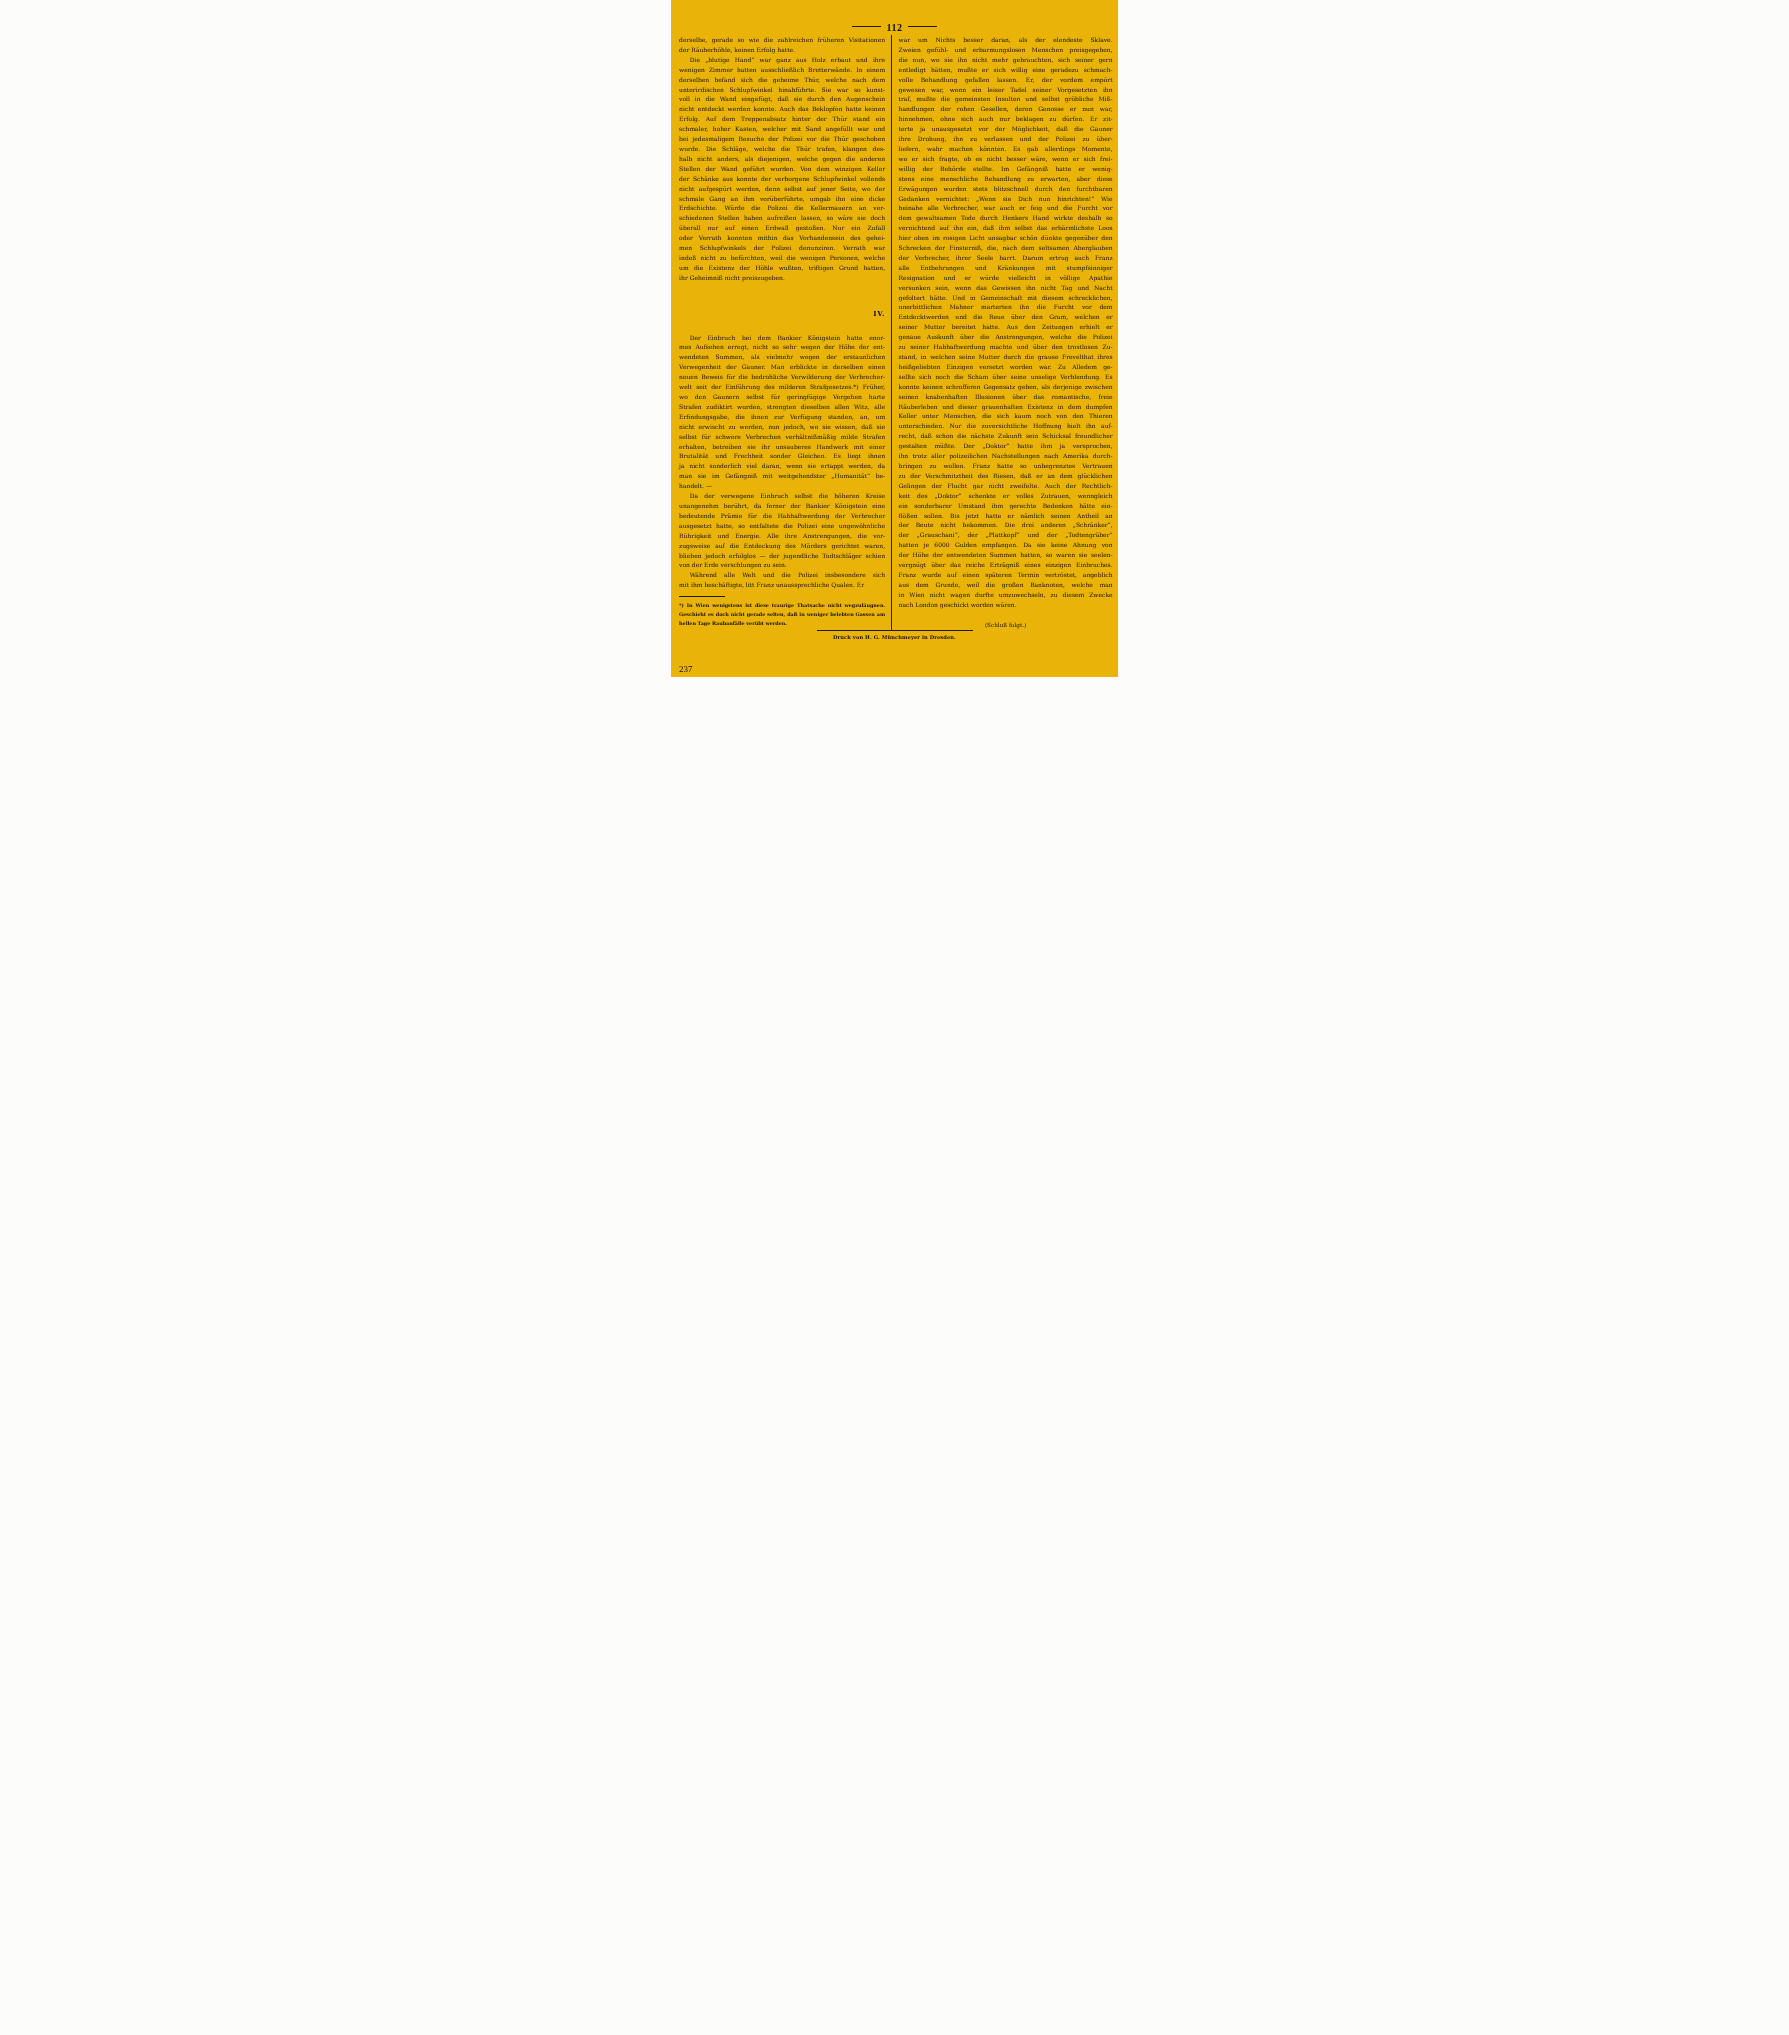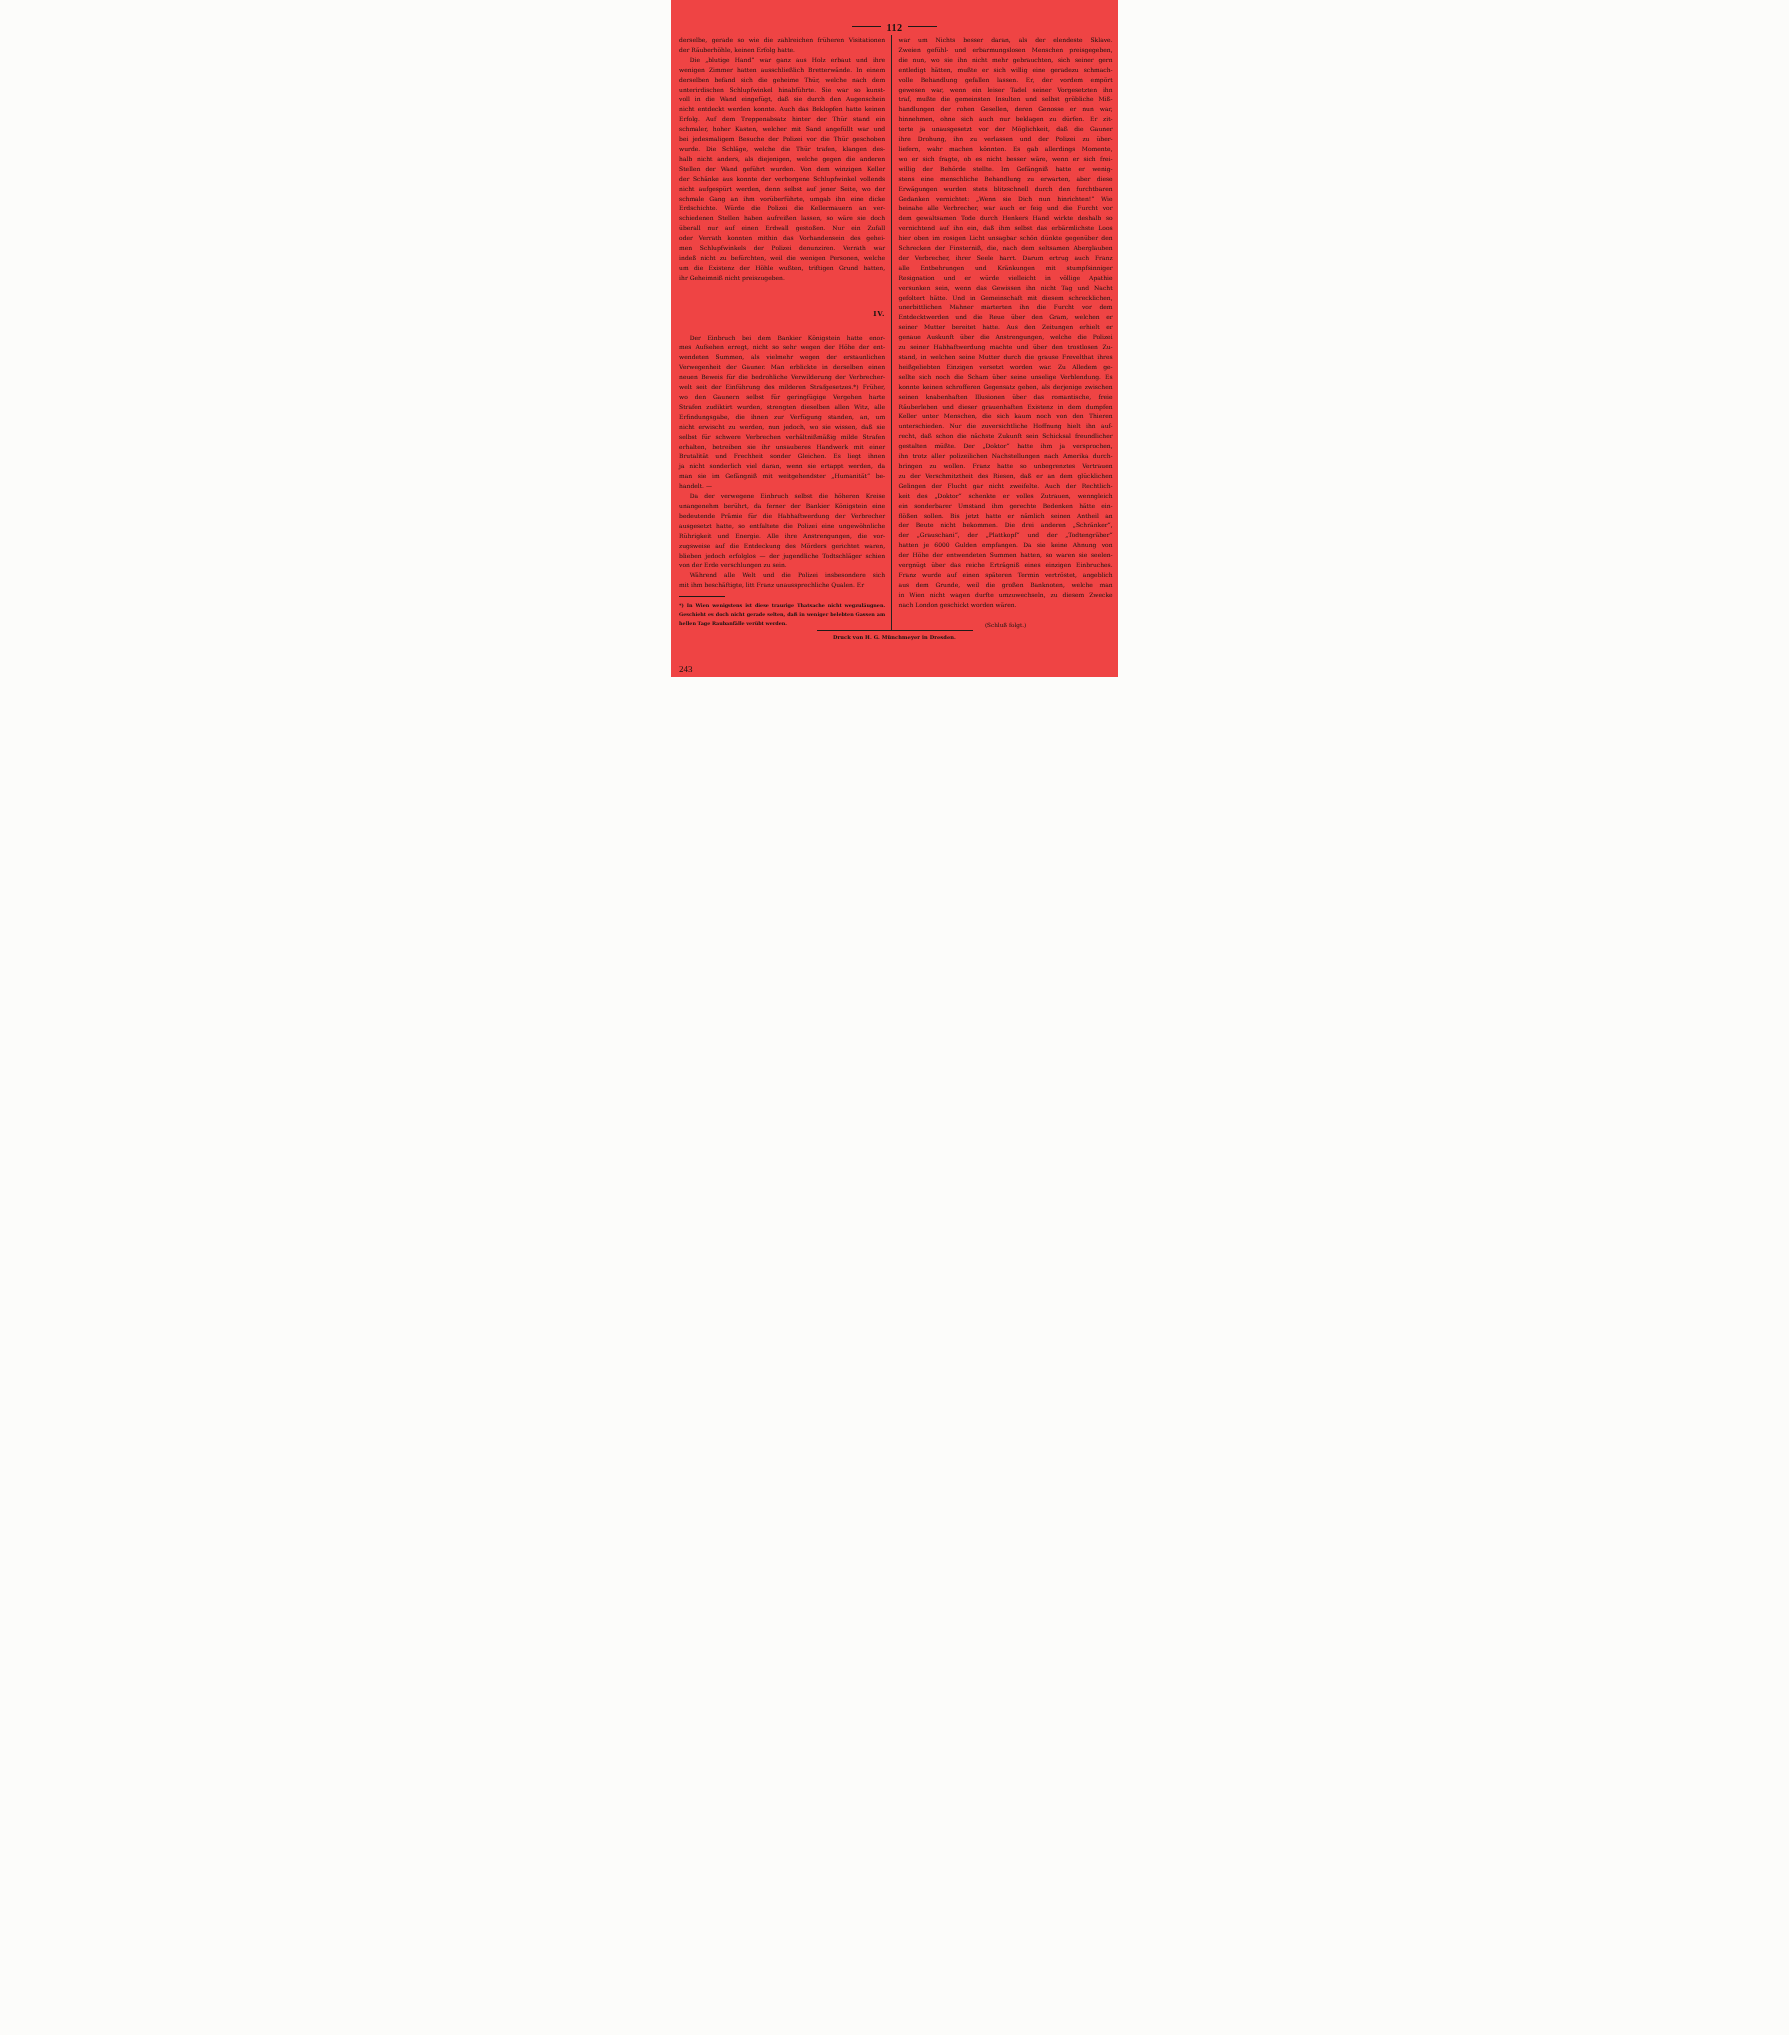--- a/index.html
+++ b/index.html
@@ -1,21 +1,21 @@
 <!DOCTYPE html>
 <html style="font-size:6.5px"><head>
 <meta charset="utf-8">
 <style>
   html, body { margin: 0; padding: 0; background: #fcfcfa; }
   .page {
     position: relative;
     width: 447px;
     height: 677px;
     margin: 0 auto;
-    background: #ef4444;
+    background: #eab308;
     color: #161310;
     font-family: "DejaVu Serif", serif;
     overflow: hidden;
   }
   
   .pageno-row {
     position: absolute;
     top: 22px; left: 0; right: 0;
     text-align: center;
     white-space: nowrap;
@@ -244,16 +244,16 @@
         </div>
         <div class="closing">(Schluß folgt.)</div>
       </div>
   </div>
 
   <div class="footer">
     <div class="footer-rule"></div>
     <div class="imprint">Druck von H. G. Münchmeyer in Dresden.</div>
   </div>
 
-  <div class="corner-num">243</div>
+  <div class="corner-num">237</div>
 
 </div>
 
 
 </body></html>

